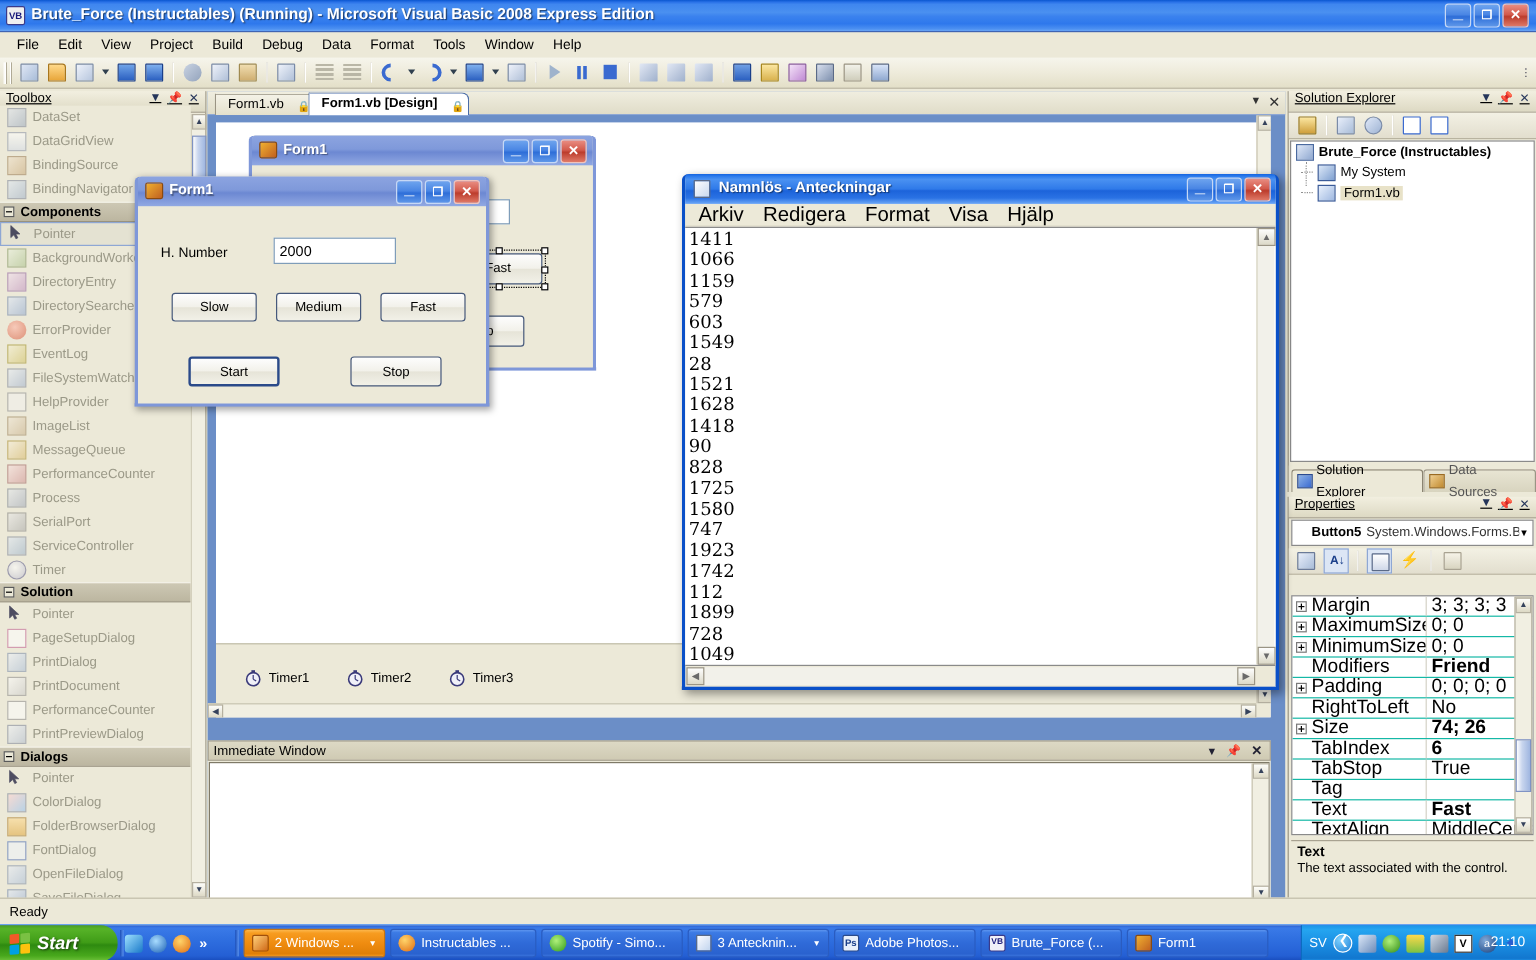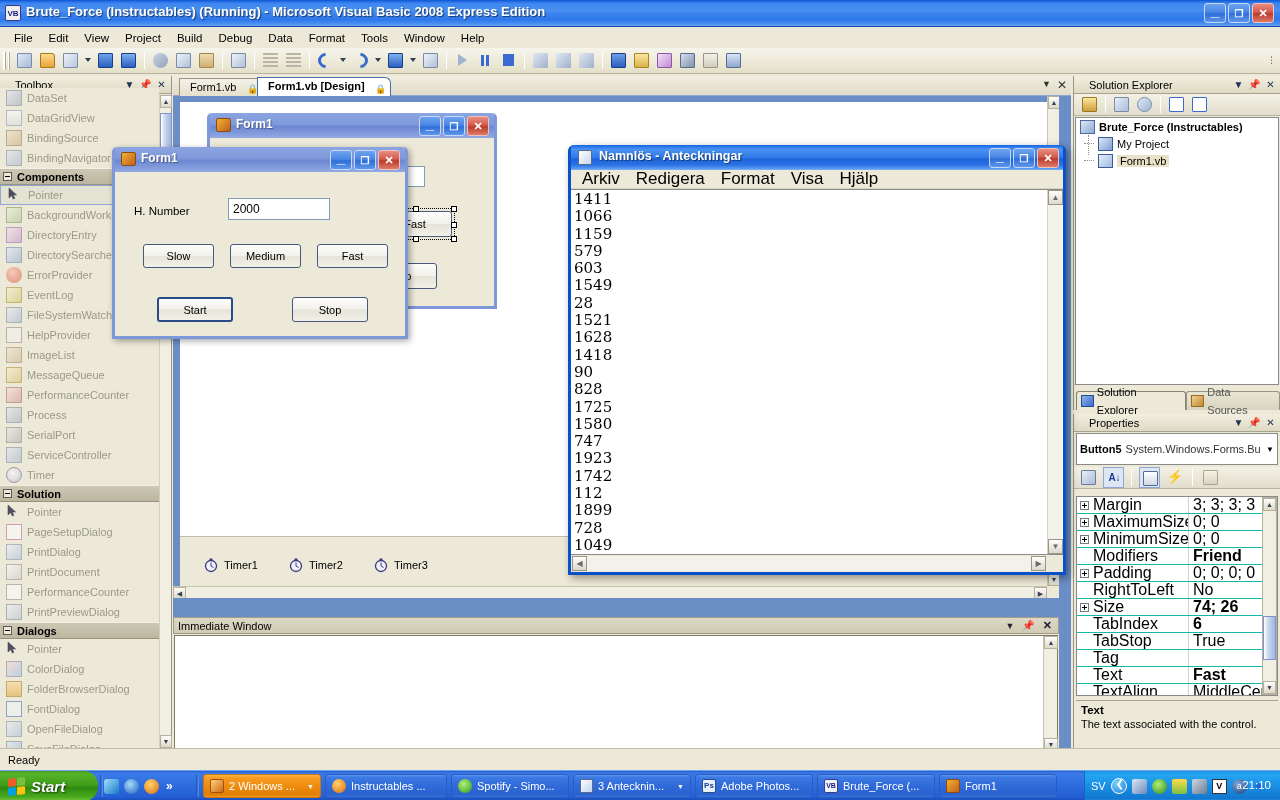--- a/index.html
+++ b/index.html
@@ -75,23 +75,24 @@
   .tsep { width:1px; height:17px; margin:0 4px; background:#b5b0a0; border-right:1px solid #fff; }
   .ic { position:absolute; left:3px; top:3px; width:15px; height:15px; border-radius:1px; }
 
   
   .toolbox {
     position:absolute; left:0; top:76px; width:172px; height:672px;
     background:#ece9d8; border-right:1px solid #9a9484;
   }
   .pane-head {
     height:18px; background: linear-gradient(to bottom,#f2efe0,#ddd9c3);
-    border-bottom:1px solid #a8a291; display:flex; align-items:center;
-    padding-left:15px; font-size:11px; color:#000;
+    border-bottom:1px solid #a8a291; display:flex; align-items:flex-start;
+    padding-left:5px; font-size:11px; color:#000;
     font-family:"Liberation Sans",sans-serif;
+    text-decoration:underline;
   }
   .pane-head .ttl { flex:1; }
   .pane-head .hbtn { width:13px; text-align:center; font-size:10px; color:#25355a; margin-right:3px; }
   .tb-list {
     position:absolute; left:0; top:19px; right:12px; bottom:0;
     overflow:hidden; background:#ece9d8;
   }
   .tb-item {
     height:20px; display:flex; align-items:center; padding-left:6px;
     font-size:11px; color:#9b9988; font-family:"Liberation Sans",sans-serif;
@@ -283,22 +284,22 @@
     display:flex; align-items:center; gap:3px;
   }
   .se-tab.active { background:#ece9d8; font-weight:normal; border-color:#8a8472; }
   .se-tab.inactive { background:linear-gradient(to bottom,#e8e5d3,#d8d4bf); color:#555; }
 
   .props {
     position:absolute; left:1073px; top:414px; width:207px; height:334px;
     background:#ece9d8; border-left:1px solid #9a9484;
   }
   .pr-objbar {
-    height:32px; margin:1px 2px; background:#fff; border:1px solid #8a8a8a;
-    display:flex; align-items:center; padding-left:3px; font-size:11px; overflow:hidden;
+    height:22px; margin:1px 2px; background:#fff; border:1px solid #8a8a8a;
+    display:flex; align-items:center; padding-left:16px; font-size:11px; overflow:hidden;
   }
   .pr-toolbar {
     height:22px; background:linear-gradient(to bottom,#f3f1e4,#e2dece);
     border-bottom:1px solid #b8b3a0; display:flex; align-items:center; padding-left:3px; gap:2px;
   }
   .pr-grid {
     position:absolute; left:2px; right:2px; top:82px; height:200px;
     background:#fff; border:1px solid #8a8a8a; overflow:hidden;
   }
   .pr-row { display:flex; height:17px; border-bottom:1px solid #14b8a6; font-size:16px; }
@@ -826,21 +827,21 @@
           </div>
       </div>
       <div class="se-tree" id="se-tree">
           <div class="se-row" style="position:relative;padding-left:4px;">
             <span style="width:15px;height:14px;display:inline-block;margin-right:4px;background:linear-gradient(135deg,#dfe8f8,#8fa8d0);border:1px solid #4a6aa0;"></span>
             <span style="font-weight:bold;">Brute_Force (Instructables)</span>
           </div>
           <div class="se-row" style="position:relative;padding-left:22px;">
             <span style="position:absolute;left:8px;top:8px;width:10px;border-top:1px dotted #909090;"></span>
             <span style="width:15px;height:14px;display:inline-block;margin-right:4px;background:linear-gradient(135deg,#dce8f8,#7fa0d0);border:1px solid #3a5a98;"></span>
-            <span style="">My Project</span>
+            <span style="">My System</span>
           </div>
           <div class="se-row" style="position:relative;padding-left:22px;">
             <span style="position:absolute;left:8px;top:8px;width:10px;border-top:1px dotted #909090;"></span>
             <span style="width:15px;height:14px;display:inline-block;margin-right:4px;background:linear-gradient(135deg,#e8f0fc,#9fb8e0);border:1px solid #3a5a98;"></span>
             <span style="background:#e8e2c8;display:inline-block;padding:0 3px;">Form1.vb</span>
           </div>
           <div style="position:absolute;left:12px;top:17px;height:20px;border-left:1px dotted #909090;"></div>
         </div>
       <div class="se-tabs">
         <div class="se-tab active">

